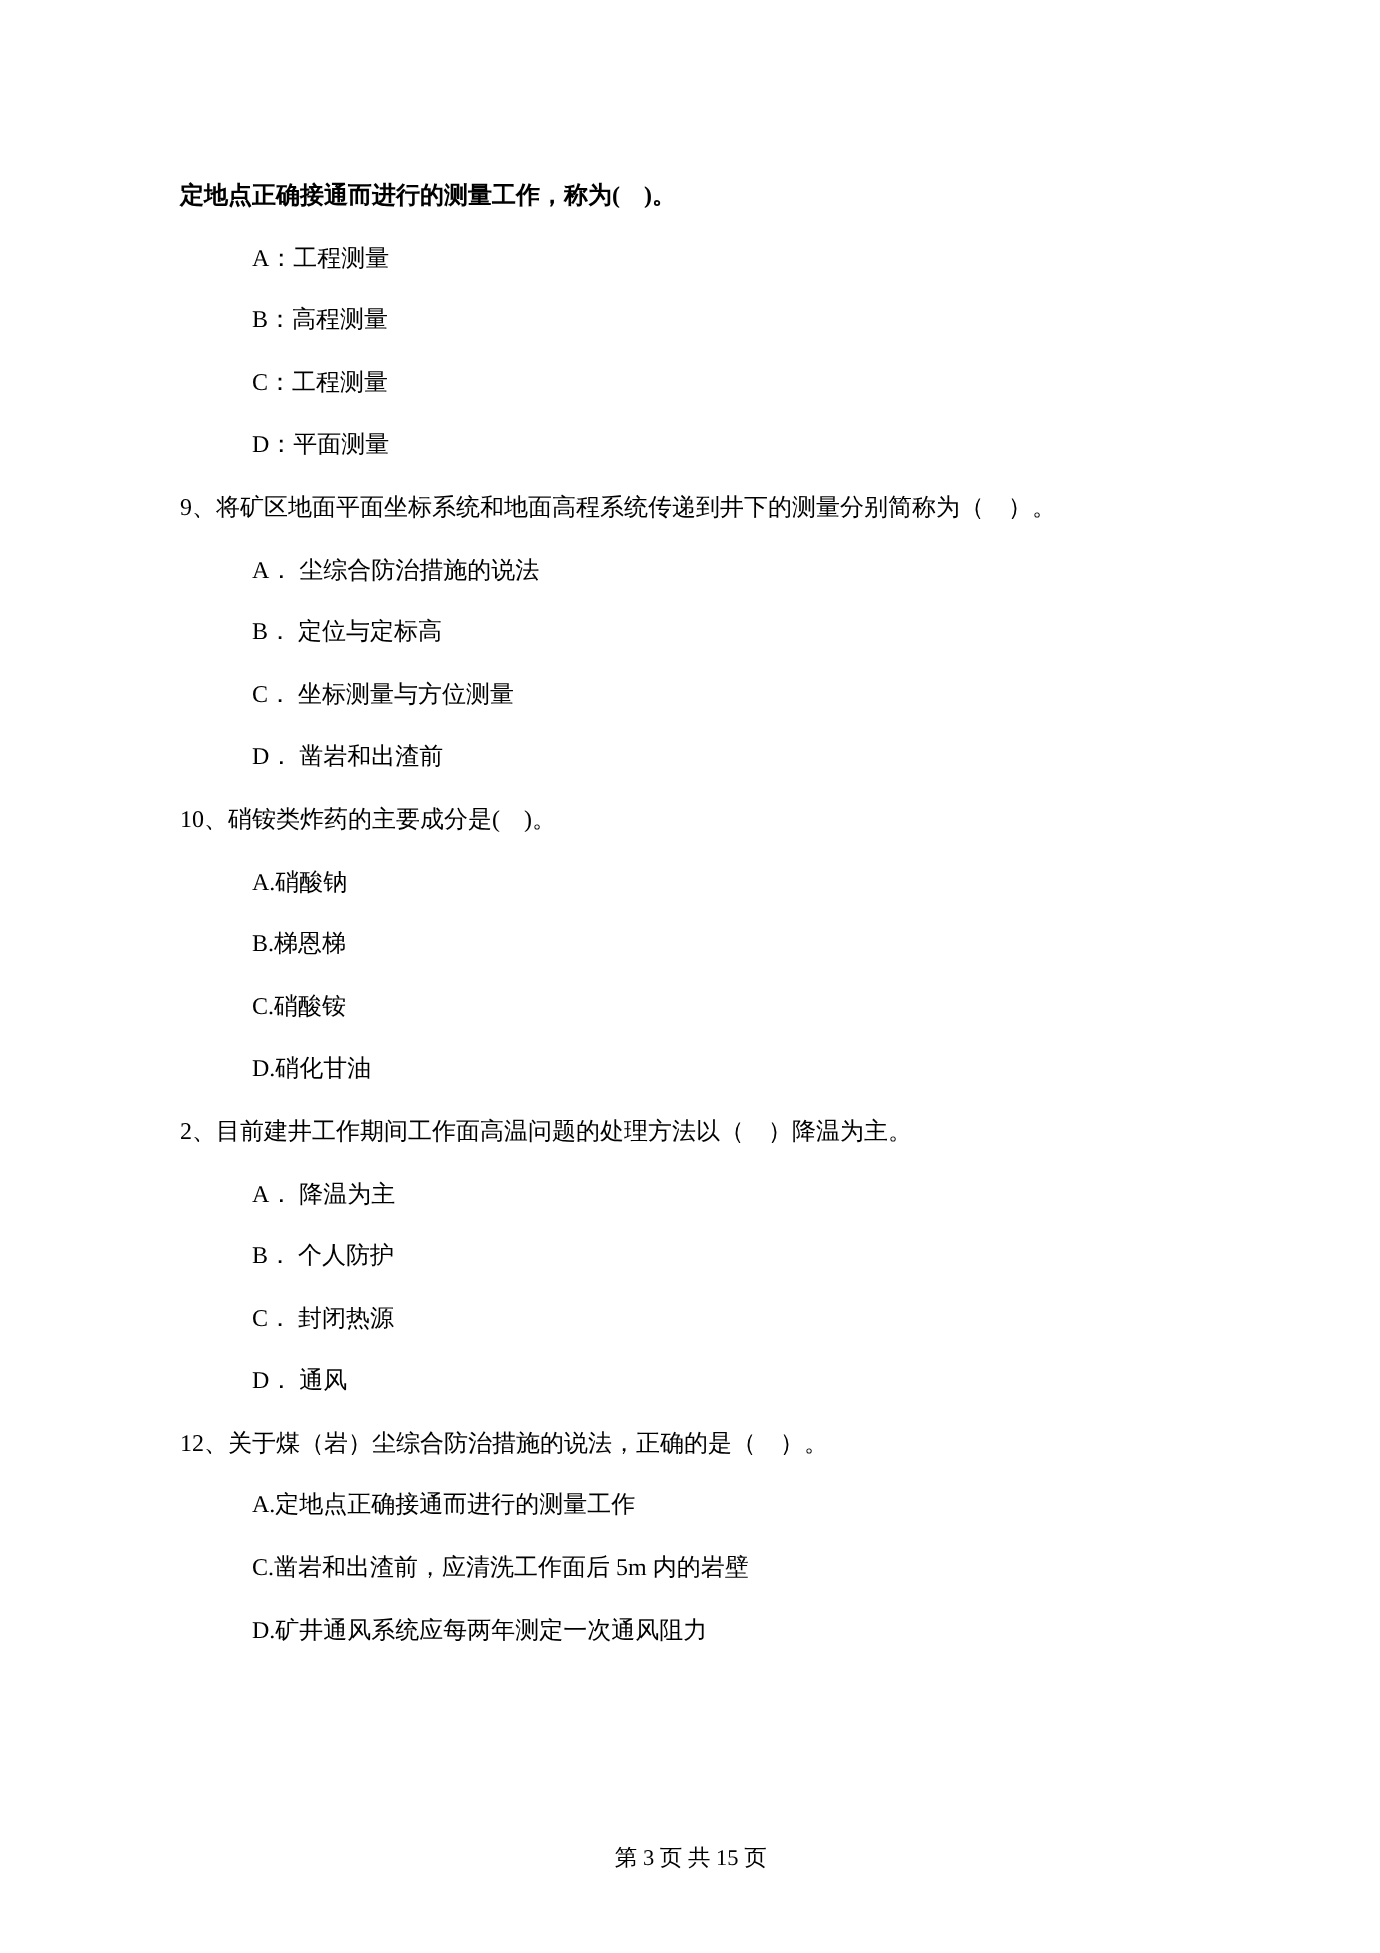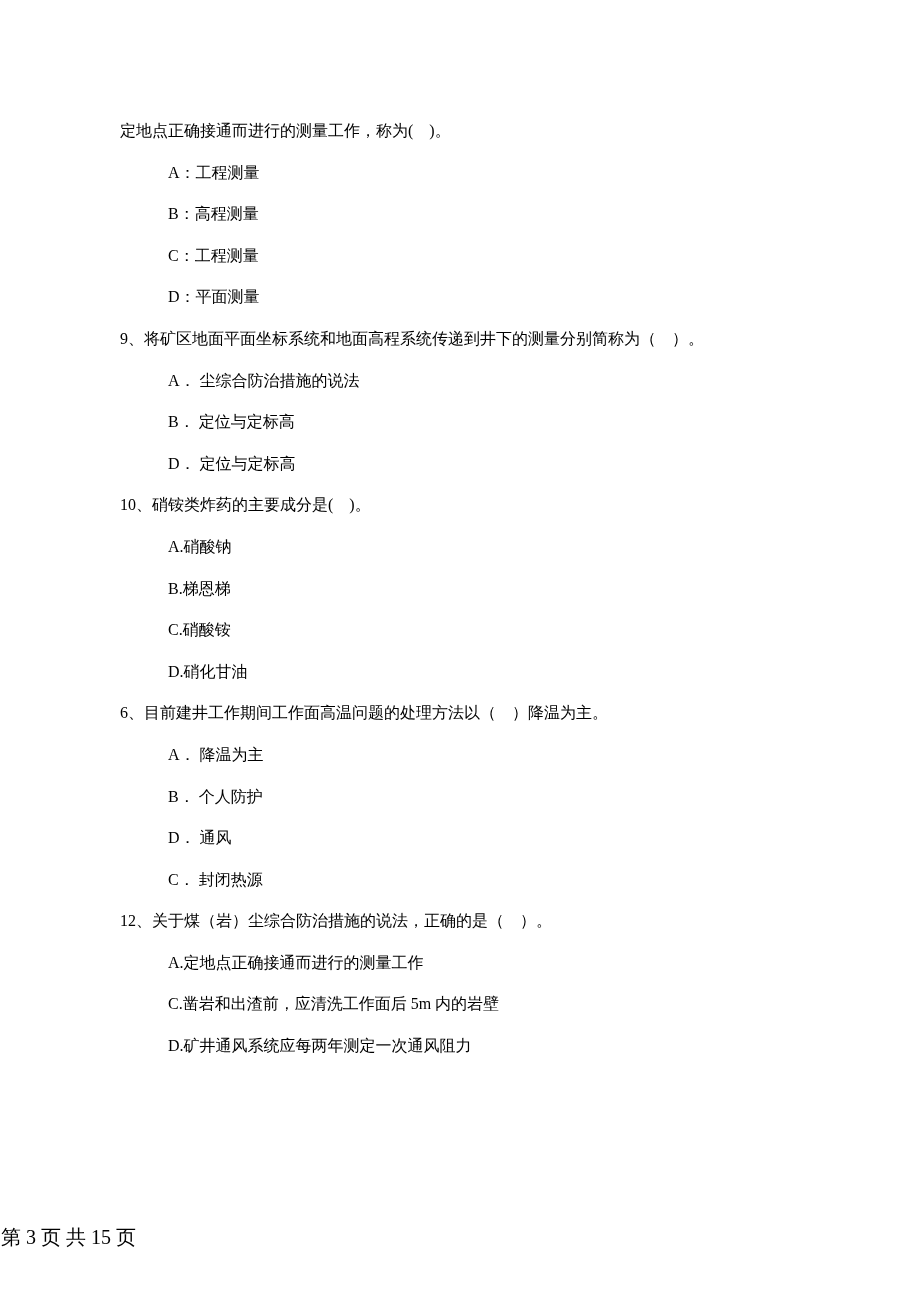--- a/index.html
+++ b/index.html
@@ -19,65 +19,67 @@
     width: 100%;
     height: 100%;
     position: relative;
     line-height: 2.6;
   }
   .line {
     white-space: pre;
   }
   .continuation {
     text-indent: 0;
+    font-weight: bold;
   }
   .question-stem {
     text-indent: 0;
     font-family: Liberation Serif, serif;
   }
   .option {
     padding-left: 3em;
   }
   .footer {
     position: absolute;
     bottom: 55px;
     left: 1px;
     right: 0;
-    text-align: left;
-    font-size: 20px;
+    text-align: center;
+    font-size: 15px;
     line-height: 1;
   }
 </style>
 </head>
 <body>
 
 <div class="page">
 
   <div class="line continuation">定地点正确接通而进行的测量工作，称为(    )。</div>
   <div class="line option">A：工程测量</div>
   <div class="line option">B：高程测量</div>
   <div class="line option">C：工程测量</div>
   <div class="line option">D：平面测量</div>
 
   <div class="line question-stem">9、将矿区地面平面坐标系统和地面高程系统传递到井下的测量分别简称为（    ）。</div>
   <div class="line option">A． 尘综合防治措施的说法</div>
   <div class="line option">B． 定位与定标高</div>
-  <div class="line option">D． 定位与定标高</div>
+  <div class="line option">C． 坐标测量与方位测量</div>
+  <div class="line option">D． 凿岩和出渣前</div>
 
   <div class="line question-stem">10、硝铵类炸药的主要成分是(    )。</div>
   <div class="line option">A.硝酸钠</div>
   <div class="line option">B.梯恩梯</div>
   <div class="line option">C.硝酸铵</div>
   <div class="line option">D.硝化甘油</div>
 
-  <div class="line question-stem">6、目前建井工作期间工作面高温问题的处理方法以（    ）降温为主。</div>
+  <div class="line question-stem">2、目前建井工作期间工作面高温问题的处理方法以（    ）降温为主。</div>
   <div class="line option">A． 降温为主</div>
   <div class="line option">B． 个人防护</div>
+  <div class="line option">C． 封闭热源</div>
   <div class="line option">D． 通风</div>
-  <div class="line option">C． 封闭热源</div>
 
   <div class="line question-stem">12、关于煤（岩）尘综合防治措施的说法，正确的是（    ）。</div>
   <div class="line option">A.定地点正确接通而进行的测量工作</div>
   <div class="line option">C.凿岩和出渣前，应清洗工作面后 5m 内的岩壁</div>
   <div class="line option">D.矿井通风系统应每两年测定一次通风阻力</div>
 
   <div class="footer">第 3 页 共 15 页</div>
 </div>
 
 </body></html>

